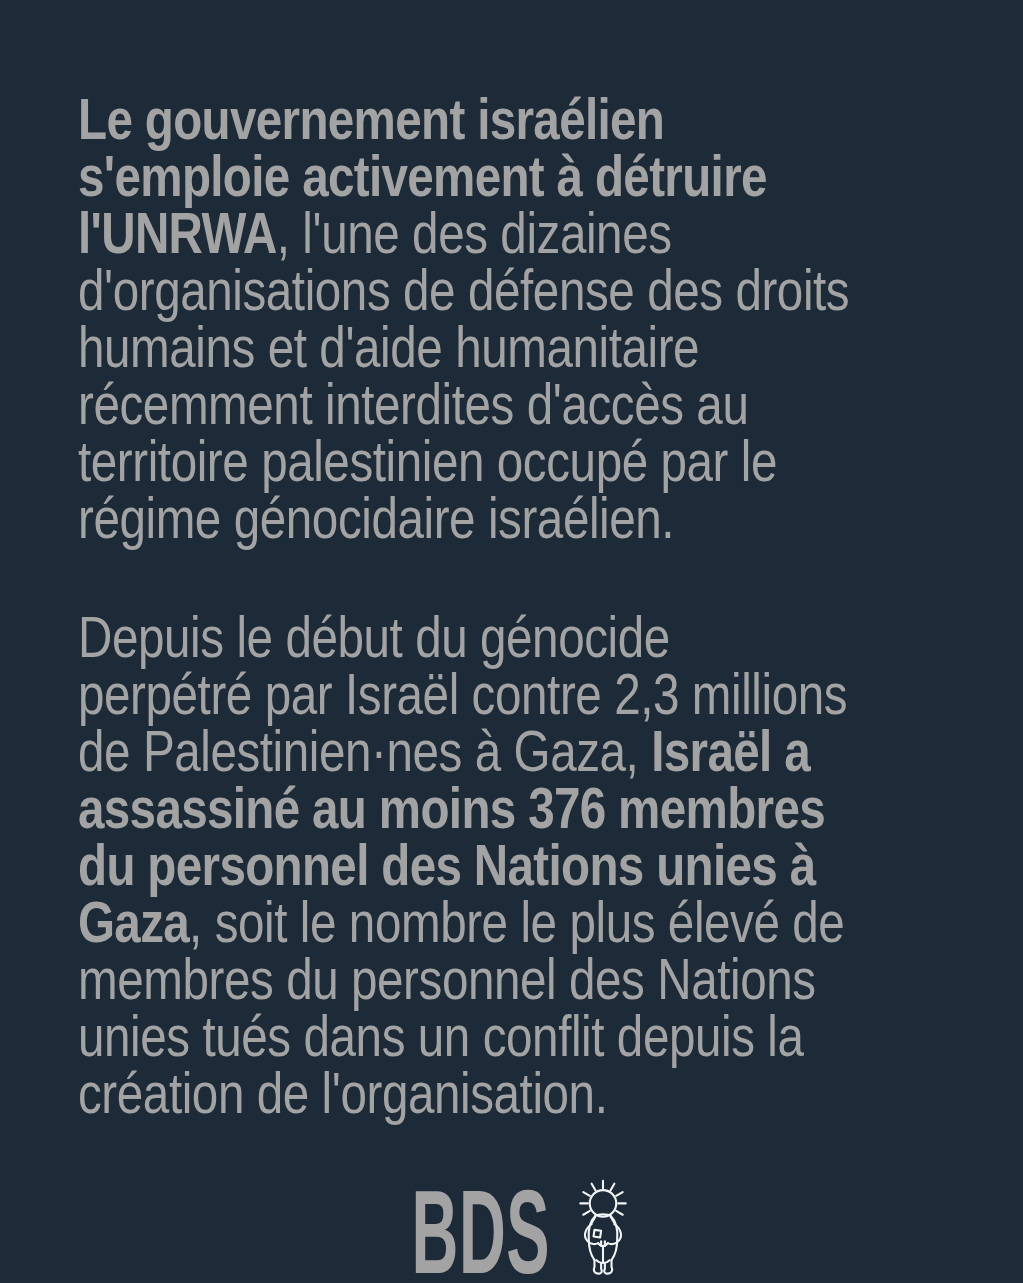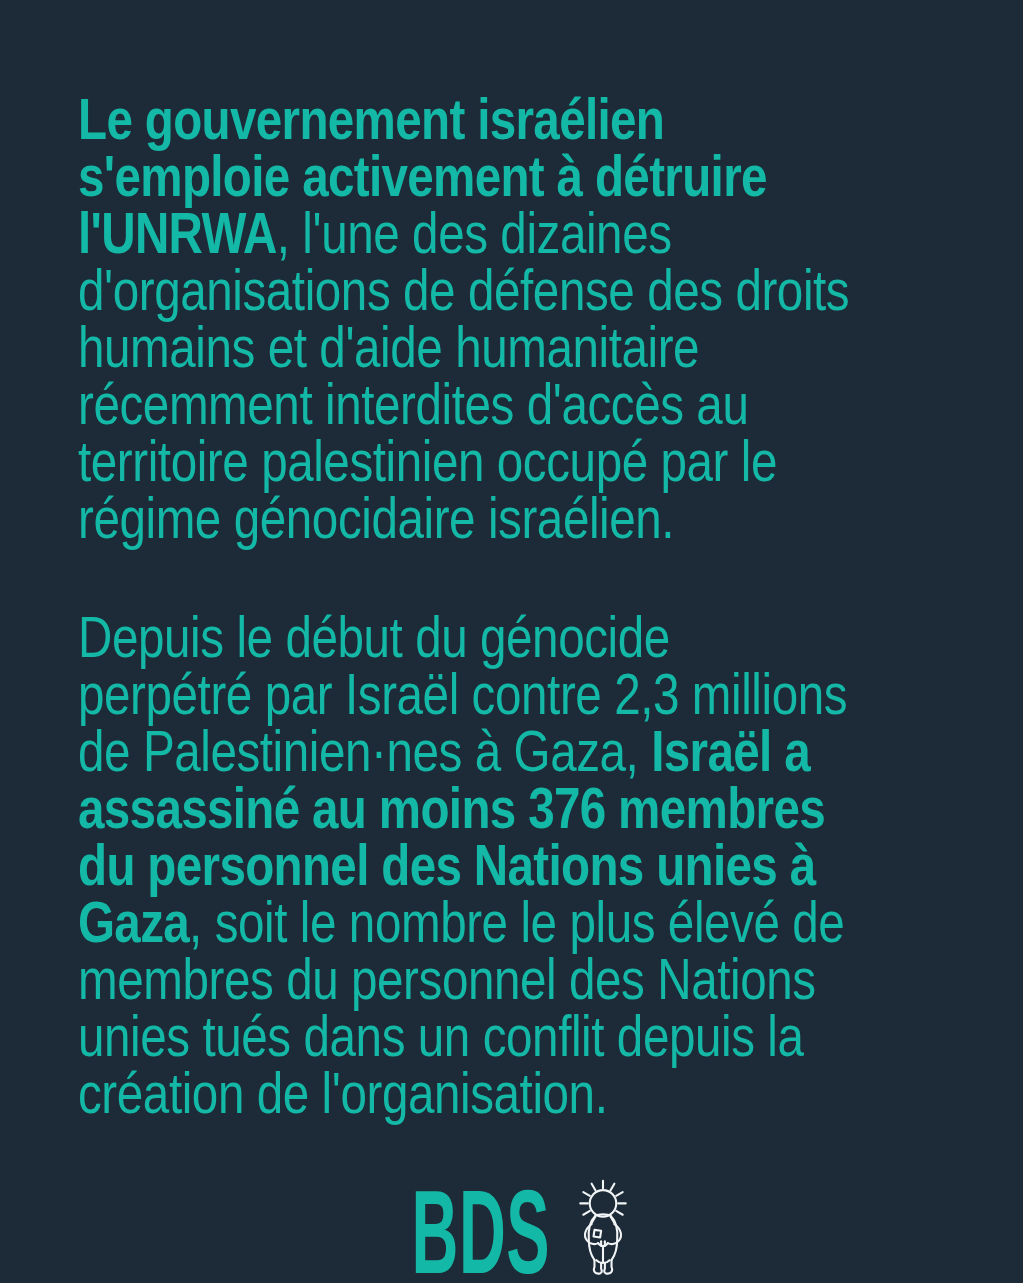--- a/index.html
+++ b/index.html
@@ -66,21 +66,21 @@
     right: 0;
     bottom: 2px;
     width: 88px;
     height: 106px;
   }
   .handala svg { display: block; width: 100%; height: 100%; }
 </style>
 </head>
 <body>
 
-<div class="poster" style="background: rgb(29, 43, 56); color: #14b8a6;">
+<div class="poster" style="background: rgb(29, 43, 56); color: #a3a3a3;">
 
   <div class="text-block" id="text-block">
       <div class="paragraph">
         <div class="line"><span class="run bold">Le gouvernement israélien</span></div>
         <div class="line"><span class="run bold">s'emploie activement à détruire</span></div>
         <div class="line"><span class="run bold">l'UNRWA</span><span class="run">, l'une des dizaines</span></div>
         <div class="line"><span class="run">d'organisations de défense des droits</span></div>
         <div class="line"><span class="run">humains et d'aide humanitaire</span></div>
         <div class="line"><span class="run">récemment interdites d'accès au</span></div>
         <div class="line"><span class="run">territoire palestinien occupé par le</span></div>

